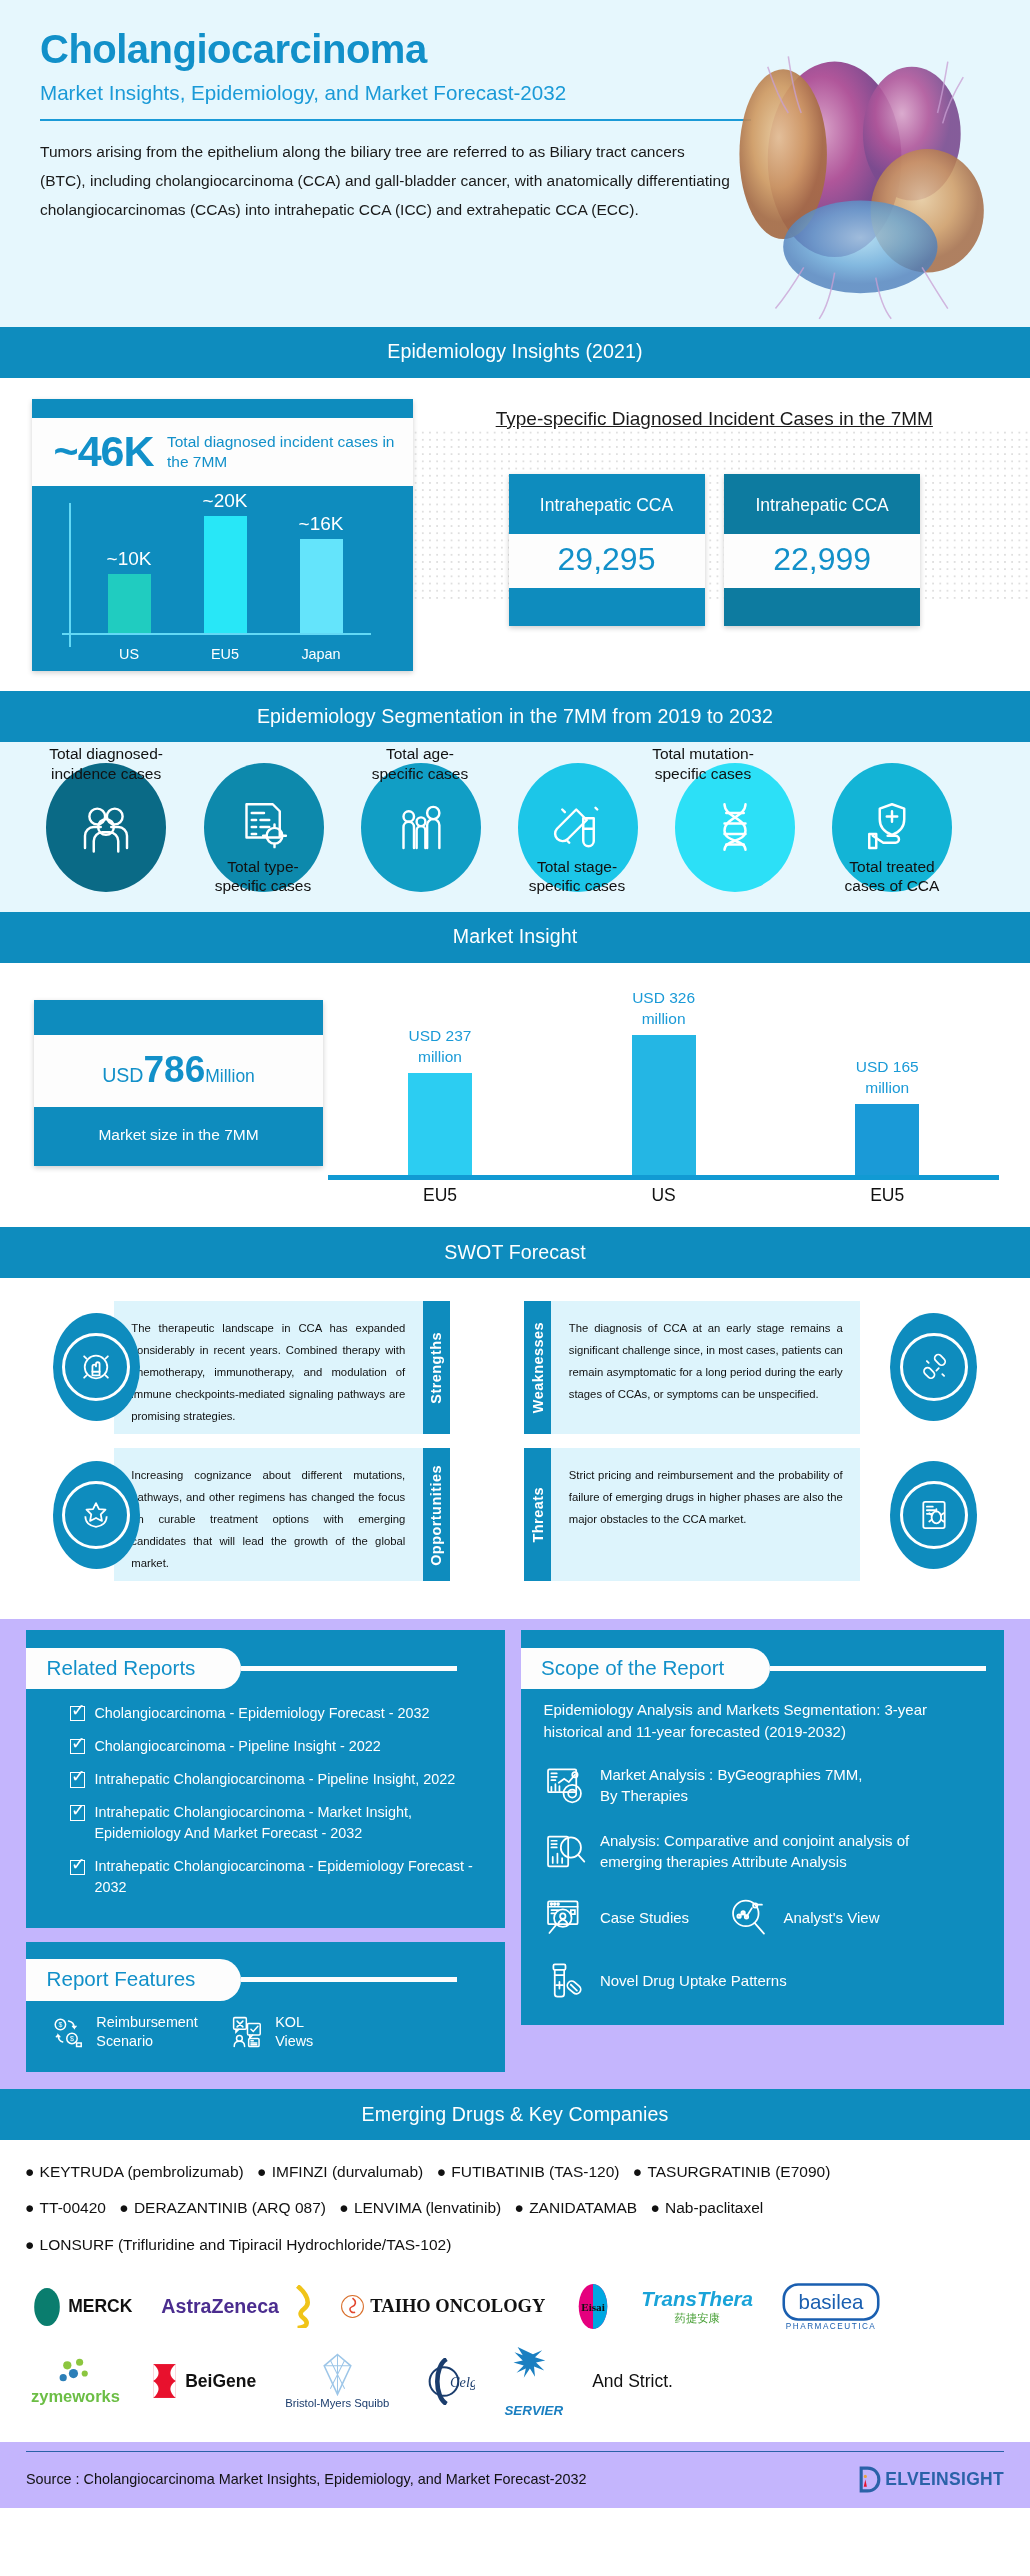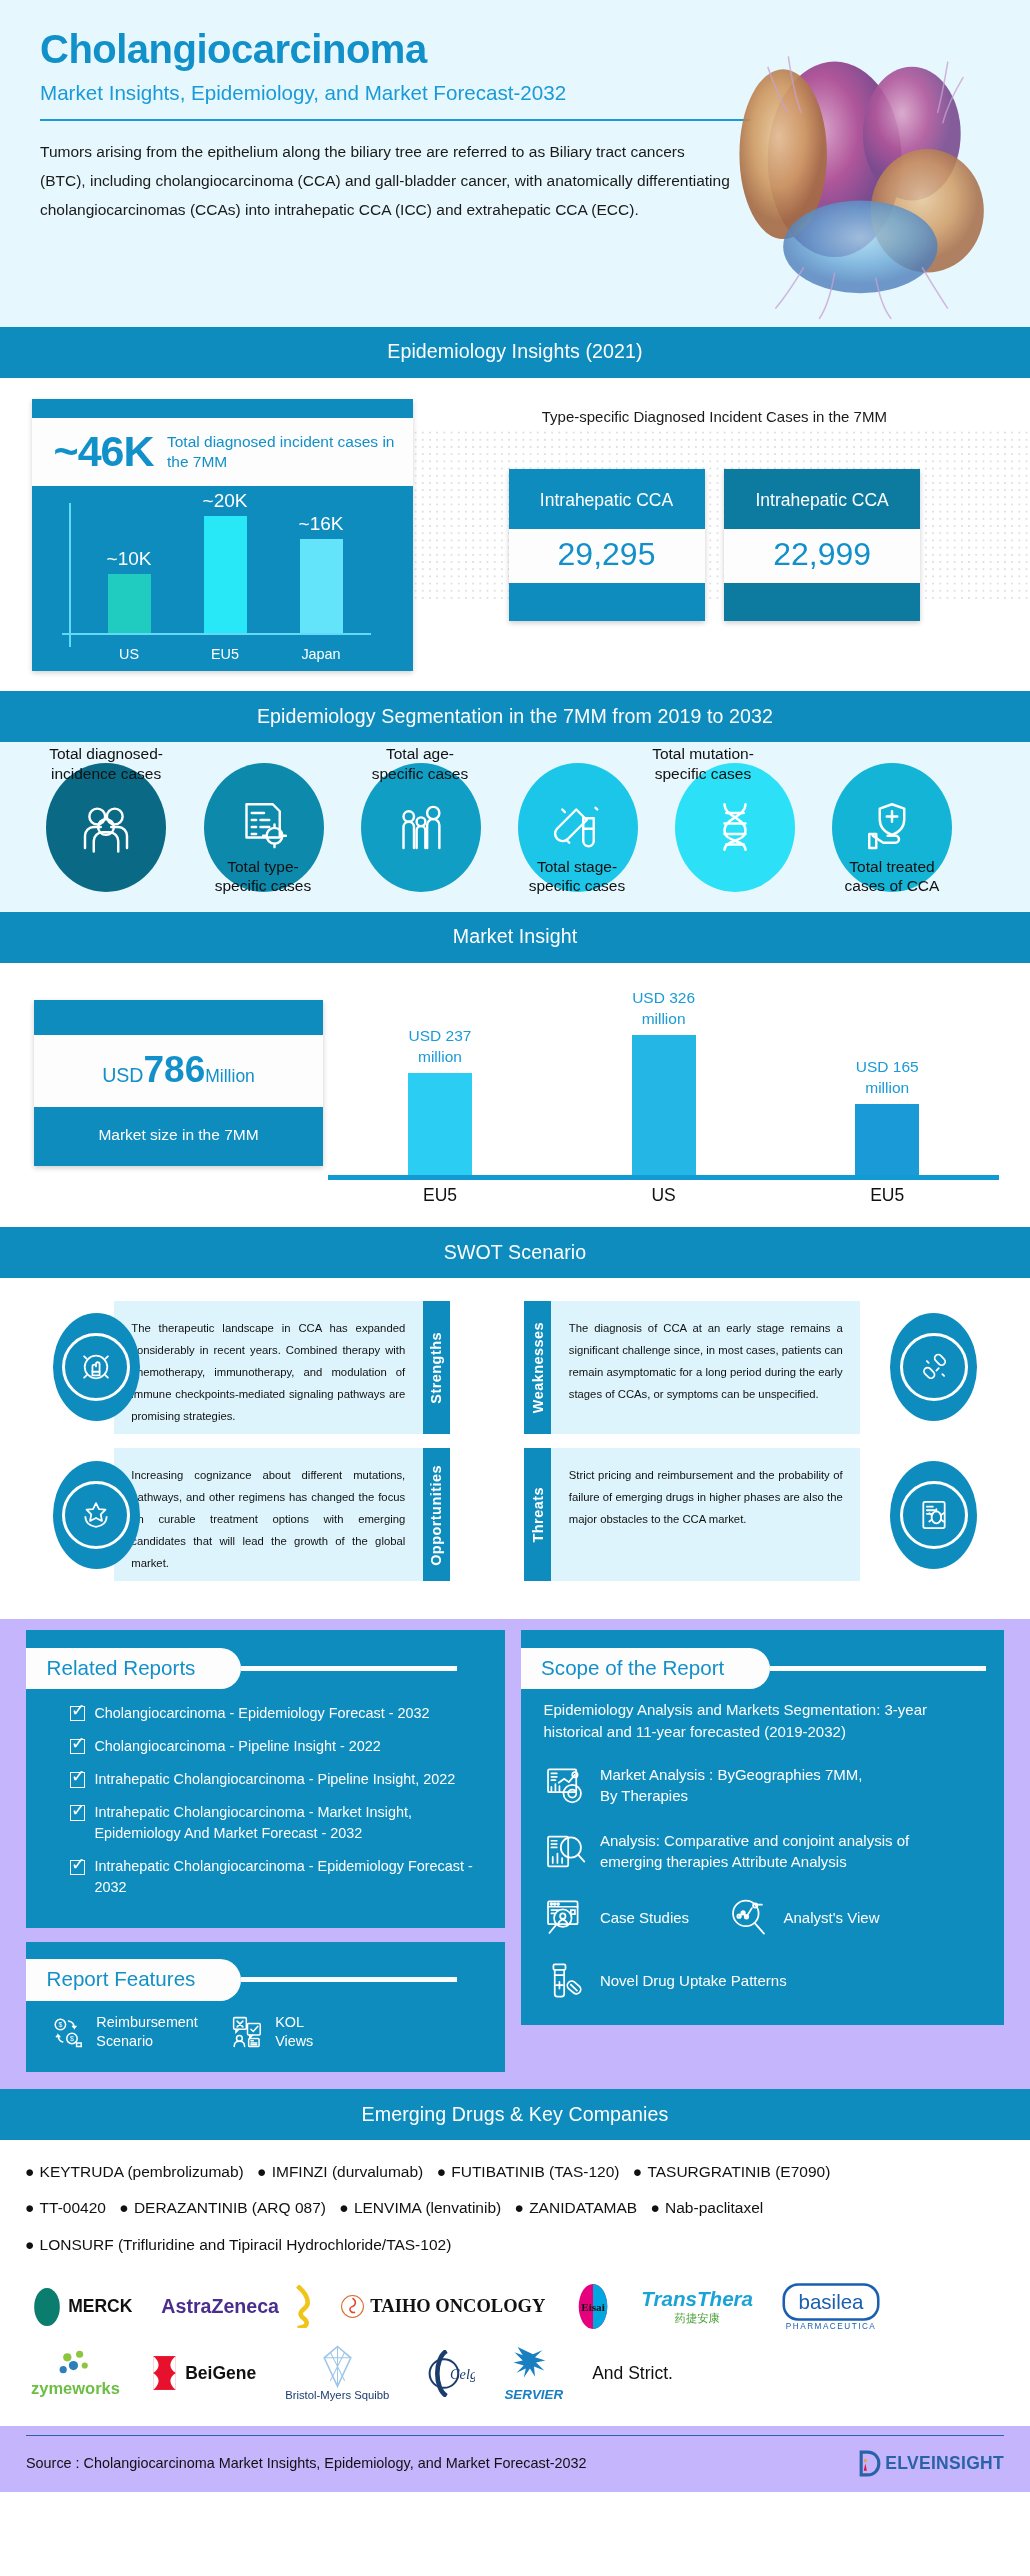--- a/index.html
+++ b/index.html
@@ -48,21 +48,21 @@
   .axis-v { position:absolute; left:37px; top:17.5px; width:2.1px; height: 144px; background:#63d9f5;}
   .axis-h { position:absolute; left:30px; bottom:36px; width: 309px; height:2.1px; background:#63d9f5;}
   .bars3 { position:absolute; left:49px; bottom:38px; width: 289px; height: 129px; display:flex; align-items:flex-end; }
   .bcol { width: 96px; display:flex; flex-direction:column; align-items:center; }
   .bcol .lbl { color:#fff; font-size: 19px; margin-bottom: 4.1px; }
   .bcol .rect { width: 43px; }
   .xlabels { position:absolute; left:49px; bottom:8.2px; width:289px; display:flex; }
   .xlabels span { width:96px; text-align:center; color:#fff; font-size:14.4px; }
 
   .epi-right { flex:1; padding-left: 7.2px; padding-right: 20.6px; position: relative; }
-  .epi-right h3 { font-size: 15px; font-weight: 400; color:#1a1a1a; text-align:center; margin: 8.2px 0 13.4px 0;}
+  .epi-right h3 { font-size: 19px; font-weight: 400; color:#1a1a1a; text-align:center; margin: 8.2px 0 13.4px 0; text-decoration: underline;}
   .dotmap {
     position:absolute; left:0; right:0; top:30px; height: 170px;
     background-image: radial-gradient(#d9d9d9 22%, transparent 23%);
     background-size: 7.2px 7.2px; opacity:.85;
   }
   .typecards { position:relative; display:flex; gap: 19.6px; justify-content:center; padding-top: 4.1px;}
   .tcard { width: 196px; box-shadow: 0 1.5px 5.2px rgba(0,0,0,.2); margin-top: 27px; }
   .tcard .head { color:#fff; font-size: 17.5px; padding: 20.6px 0 18.5px 0; text-align:center;}
   .tcard .num { background:#fdfdfd; color:#1290c9; font-size: 32px; text-align:center; padding: 7.2px 0 9.3px 0; }
   .tcard .foot { height: 38px; }
@@ -367,21 +367,21 @@
           </div>
         </div>
       <div class="mi-x" id="mi-xlabels">
           <span>EU5</span>
           <span>US</span>
           <span>EU5</span>
         </div>
     </div>
   </div>
 
-  <div class="bar">SWOT Scenario</div>
+  <div class="bar">SWOT Forecast</div>
   <div class="swot-wrap">
     <div class="swot-row">
 
       <div class="swot left">
         <div class="circle">
           <div class="ring">
             <svg viewBox="0 0 64 64" fill="none" stroke="#fff" stroke-width="3" stroke-linecap="round">
               <circle cx="32" cy="32" r="19"></circle>
               <path d="M26 40v-9a3 3 0 016 0M32 31v-4a3 3 0 016 0v4M38 31v9"></path>
               <path d="M26 40h12v6H26z"></path>
@@ -659,21 +659,21 @@
           </svg>
           <span style="color:#1b3d6d;font-size:11.3px;">Bristol-Myers Squibb</span>
         </div>
         <div class="logo">
           <svg width="57" height="47" viewBox="0 0 110 92">
             <path d="M55 2c-24 14-24 74 0 88" fill="none" stroke="#1b3d6d" stroke-width="9"></path>
             <circle cx="50" cy="46" r="28" fill="none" stroke="#1b3d6d" stroke-width="4"></circle>
             <text x="62" y="56" font-size="28" fill="#1b3d6d" font-family="Liberation Serif, serif" font-style="italic">Celgene</text>
           </svg>
         </div>
-        <div class="logo" style="flex-direction:column;gap:0">
+        <div class="logo" style="flex-direction:column;gap:16px">
           <svg width="54" height="43" viewBox="0 0 104 84">
             <path d="M20 6l10 16-16-6 16 16-18 4 20 6-14 14 18-8-4 18 12-18 10 16-2-20 20 8-16-16 18-4-20-6 14-14-18 8z" fill="#1a7fc1"></path>
           </svg>
           <span class="nm" style="color:#1a7fc1;font-size:13.4px;font-style:italic;">SERVIER</span>
         </div>
         <div class="logo">
           <span class="nm" style="color:#111;font-weight:400">And Strict.</span>
         </div>
       </div>
     </div>

